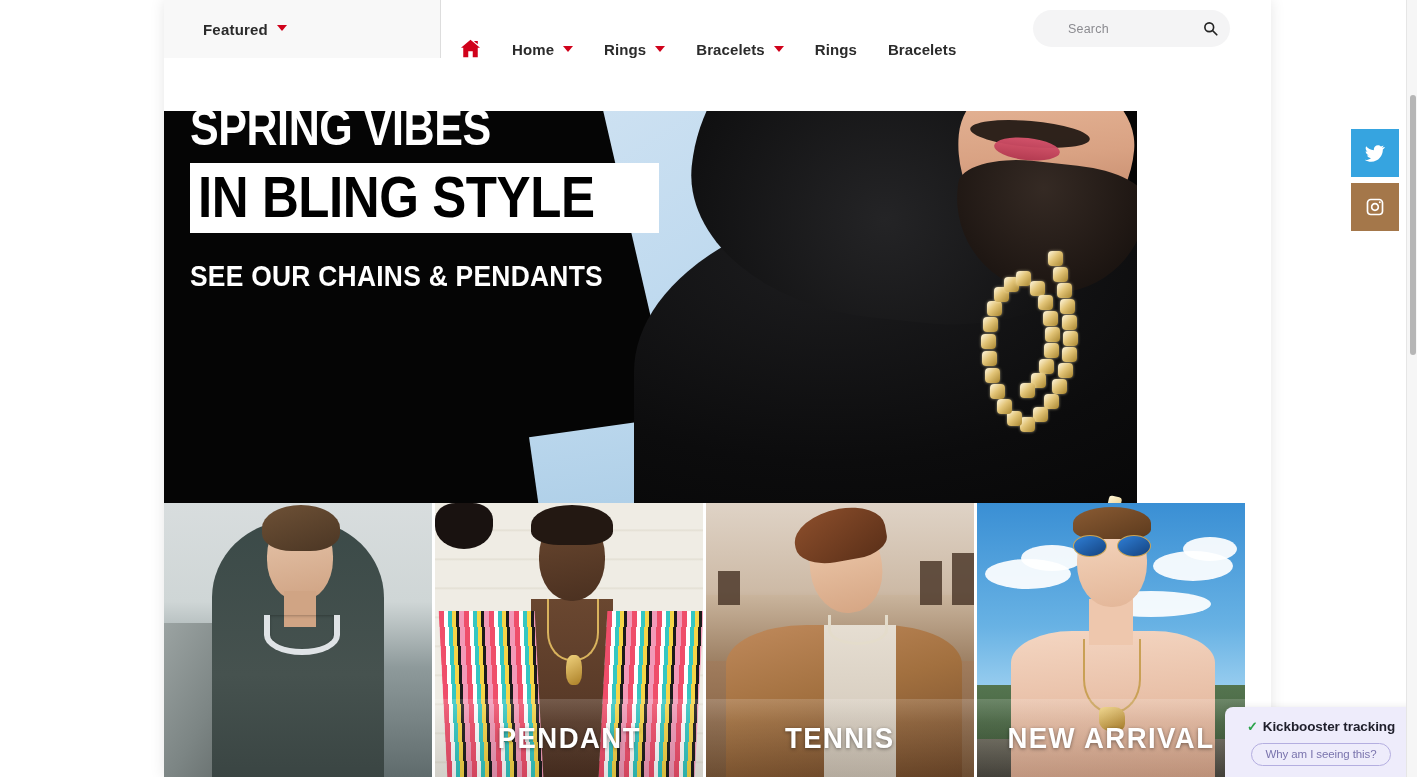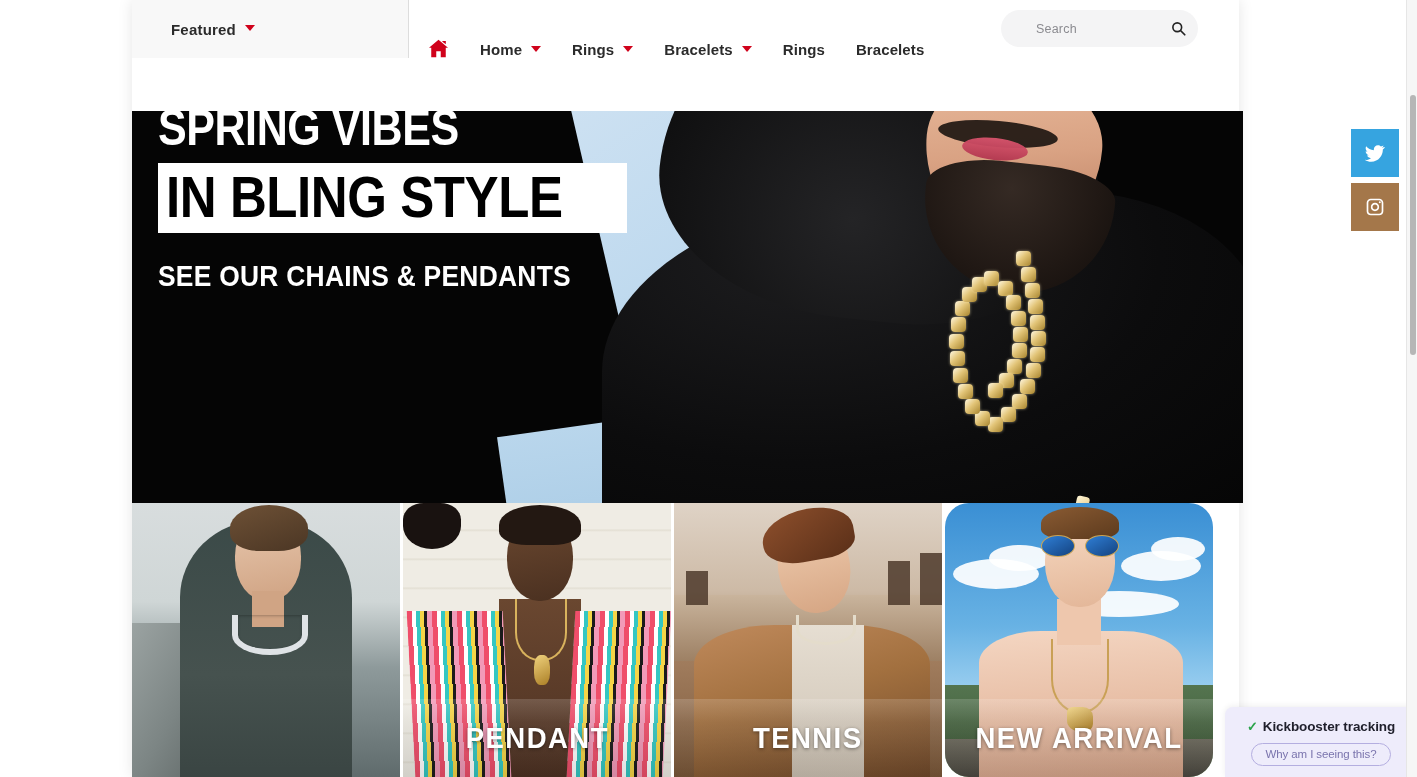--- a/index.html
+++ b/index.html
@@ -9,21 +9,21 @@
     overflow:hidden;
     background:#ffffff;
     font-family:"Liberation Sans", sans-serif;
   }
 
   
   .viewport { position:relative; width:1417px; height:777px; background:#ffffff; overflow:hidden; }
 
   
   .container {
-    position:absolute; left:132px; top:0; width:1107px; height:777px;
+    position:absolute; left:164px; top:0; width:1107px; height:777px;
     background:#ffffff;
     box-shadow:0 0 14px rgba(0,0,0,0.10);
   }
 
   
   .header { position:absolute; left:0; top:0; width:1107px; height:111px; background:#ffffff; z-index:30; }
 
   .featured-panel {
     position:absolute; left:0; top:0; width:277px; height:58px;
     background:#f8f8f8; border-right:1px solid #dddddd;
@@ -64,21 +64,21 @@
     flex:1; margin-left:35px; font-size:12.5px; color:#8b8b90; letter-spacing:.2px;
   }
   .search-btn {
     width:40px; height:37px; display:flex; align-items:center; justify-content:center;
     background:transparent; border:none; cursor:pointer;
   }
   .search-btn svg { width:15px; height:15px; display:block; }
 
   
   .hero {
-    position:absolute; left:0; top:111px; width:1111px; height:392px;
+    position:absolute; left:0; top:111px; width:973px; height:392px;
     overflow:hidden; background:#050505;
   }
   
   .hero-sky {
     position:absolute; left:430px; top:-40px; width:420px; height:500px;
     background:linear-gradient(160deg,#cfe2f2 0%,#bcd8ee 45%,#a8cbe6 100%);
     transform:rotate(-13deg); transform-origin:top left;
   }
   .hero-sky2 {
     position:absolute; left:380px; top:300px; width:360px; height:240px;
@@ -231,21 +231,21 @@
       #1b1b1b 17px,#1b1b1b 20px,#f29ab8 20px,#f29ab8 25px);
   }
   .t3 .shirtL { left:8px; width:96px; transform:skewX(3deg); }
   .t3 .shirtR { left:168px; width:96px; transform:skewX(-3deg); }
   .t3 .chain1 { position:absolute; left:112px; top:96px; width:52px; height:62px;
     border:2px solid #d9b35d; border-top:none; border-radius:0 0 46% 46%; }
   .t3 .pend { position:absolute; left:131px; top:152px; width:16px; height:30px;
     background:linear-gradient(150deg,#f0d27e,#ab7f26); border-radius:40%; }
 
   
-  .t4 { background:linear-gradient(180deg,#3a8fd4 0%,#68b2e4 45%,#9dd0f0 70%,#8fb77e 100%);border-radius:24px; }
+  .t4 { background:linear-gradient(180deg,#3a8fd4 0%,#68b2e4 45%,#9dd0f0 70%,#8fb77e 100%); }
   .t4 .cloud { position:absolute; background:rgba(255,255,255,.92); border-radius:50%; }
   .t4 .trees { position:absolute; left:0; bottom:34px; width:268px; height:58px;
     background:linear-gradient(180deg,#4d6b3d,#36502c); opacity:.9; }
   .t4 .ground { position:absolute; left:0; bottom:0; width:268px; height:38px;
     background:linear-gradient(180deg,#6d6a5d,#4d4a42); }
   .t4 .torso { position:absolute; left:34px; top:128px; width:204px; height:146px;
     background:linear-gradient(175deg,#f4d6c2 0%,#e7bda4 55%,#d6a489 100%);
     border-radius:30% 30% 0 0/22% 22% 0 0; }
   .t4 .neck { position:absolute; left:112px; top:96px; width:44px; height:46px; background:#eec7ad; }
   .t4 .head { position:absolute; left:100px; top:14px; width:70px; height:90px;

